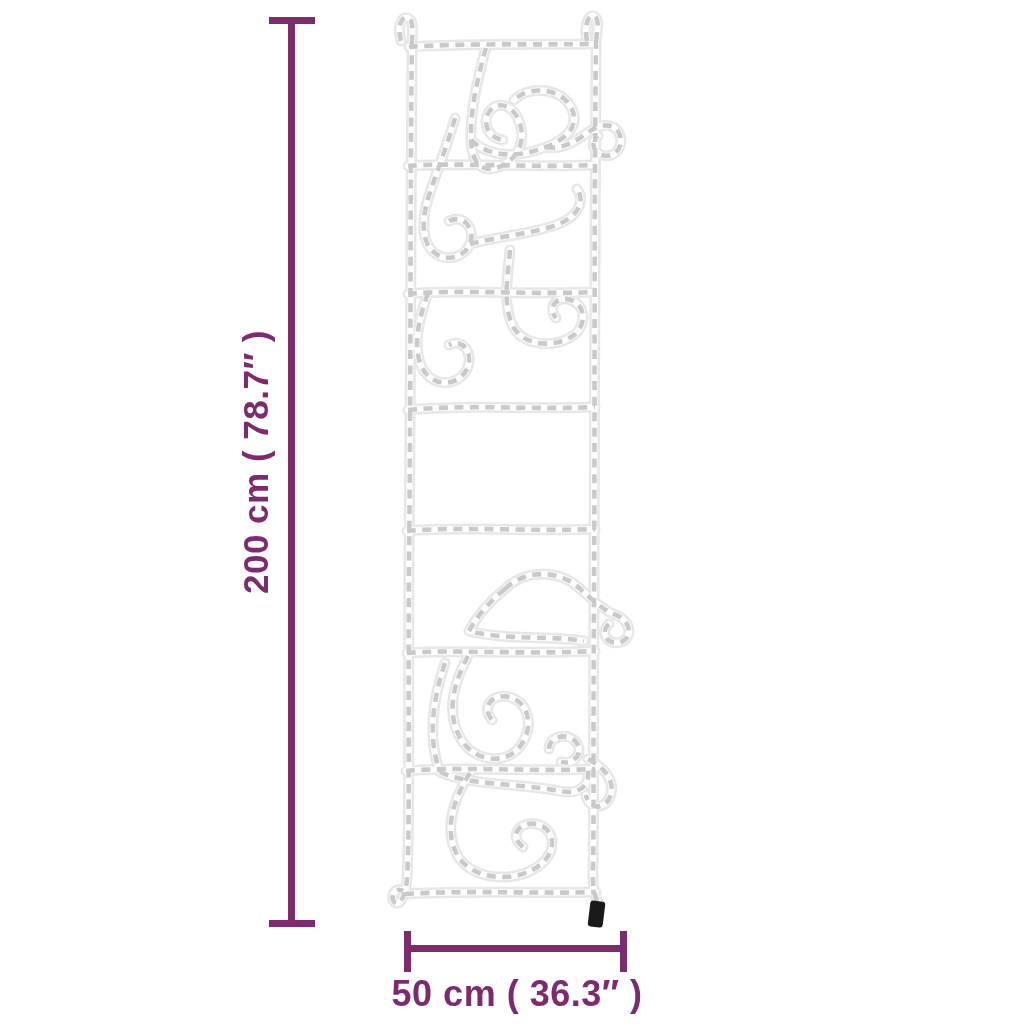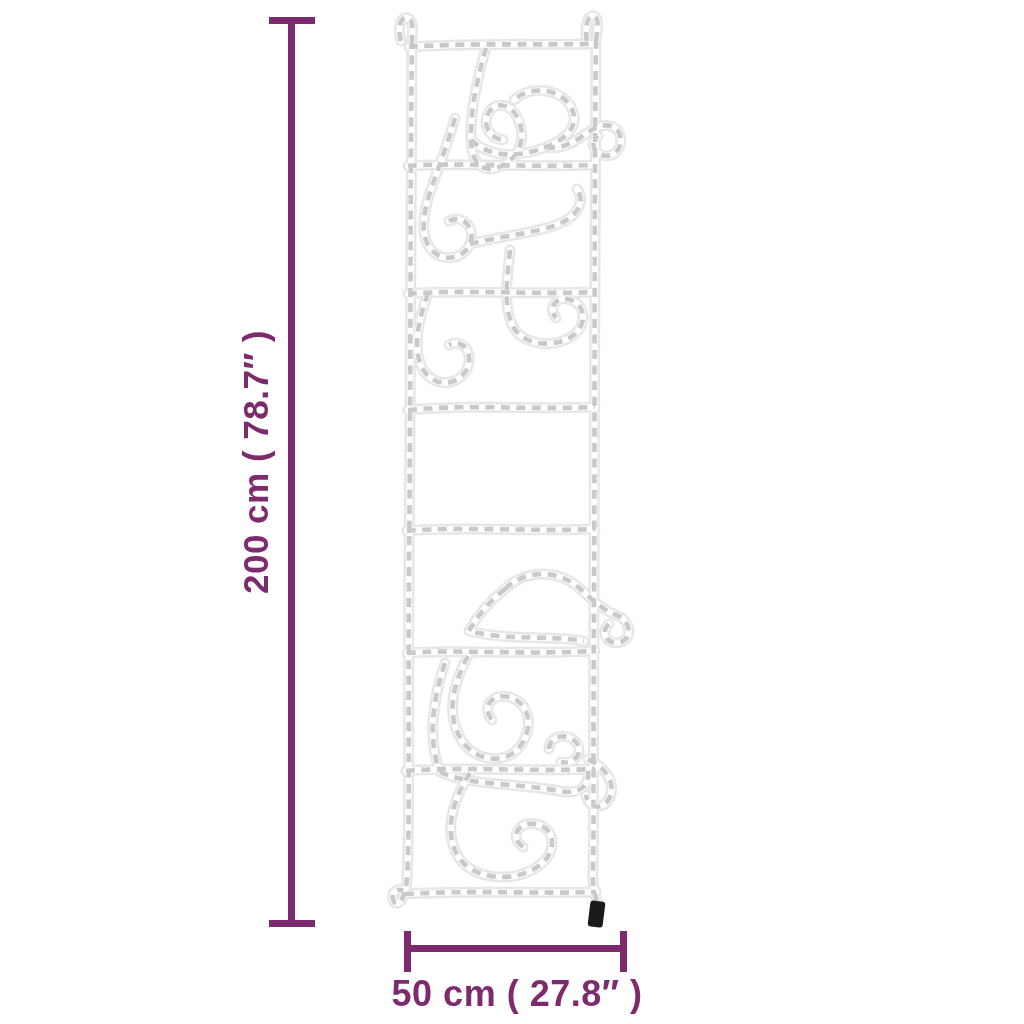--- a/index.html
+++ b/index.html
@@ -83,16 +83,16 @@
     <div class="dim dim-v-line"></div>
     <div class="dim dim-v-cap-top"></div>
     <div class="dim dim-v-cap-bottom"></div>
     <div class="dim-label dim-label-height">200 cm ( 78.7″ )</div>
   </div>
 
   <div>
     <div class="dim dim-h-line"></div>
     <div class="dim dim-h-cap-left"></div>
     <div class="dim dim-h-cap-right"></div>
-    <div class="dim-label dim-label-width">50 cm ( 27.8″ )</div>
+    <div class="dim-label dim-label-width">50 cm ( 36.3″ )</div>
   </div>
 
 </div>
 
 </body></html>

